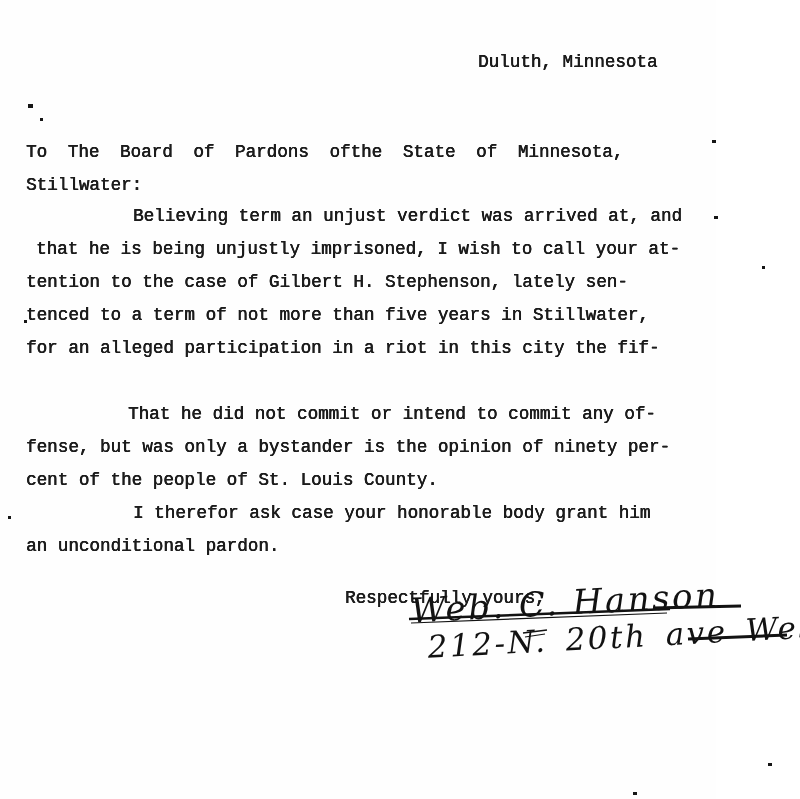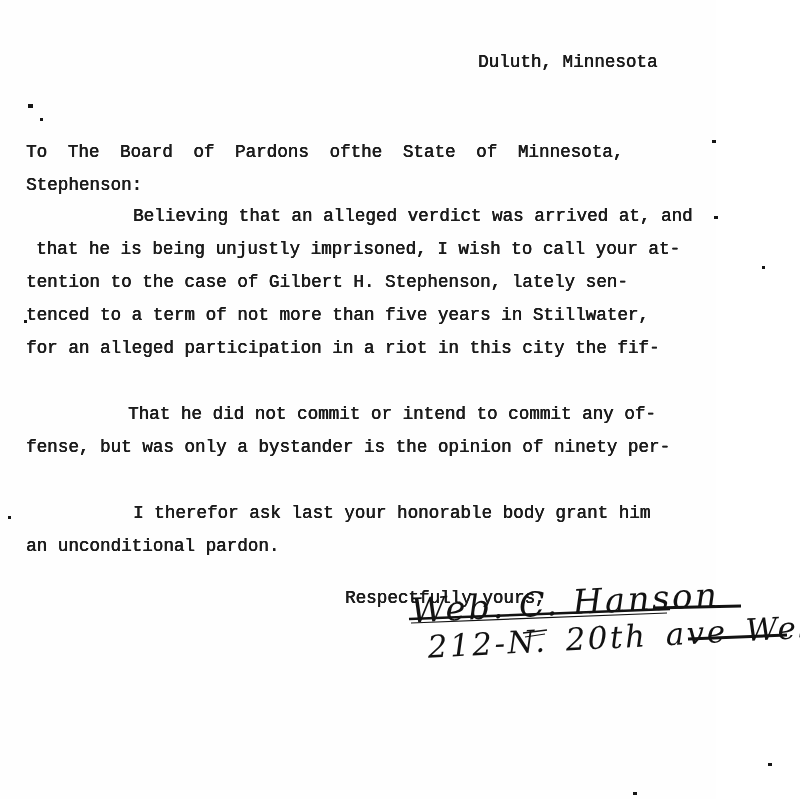--- a/index.html
+++ b/index.html
@@ -39,30 +39,31 @@
   .sig-addr{ font-size:31px; letter-spacing:2.5px; word-spacing:6px; }
 </style>
 </head>
 <body>
 
 <div class="page">
 
   <div class="line" style="left:478px;top:52px">Duluth, Minnesota</div>
 
   <div class="line wide" style="left:26px;top:142px">To The Board of Pardons ofthe State of Minnesota,</div>
-  <div class="line" style="left:26px;top:175px">Stephenson:</div>
+  <div class="line" style="left:26px;top:175px">Stillwater:</div>
 
-  <div class="line" style="left:133px;top:206px">Believing that an alleged verdict was arrived at, and</div>
+  <div class="line" style="left:133px;top:206px">Believing term an unjust verdict was arrived at, and</div>
   <div class="line" style="left:36px;top:239px">that he is being unjustly imprisoned, I wish to call your at-</div>
   <div class="line" style="left:26px;top:305px">tenced to a term of not more than five years in Stillwater,</div>
   <div class="line" style="left:26px;top:272px">tention to the case of Gilbert H. Stephenson, lately sen-</div>
   <div class="line" style="left:26px;top:338px">for an alleged participation in a riot in this city the fif-</div>
   <div class="line" style="left:128px;top:404px">That he did not commit or intend to commit any of-</div>
   <div class="line" style="left:26px;top:437px">fense, but was only a bystander is the opinion of ninety per-</div>
-  <div class="line" style="left:133px;top:503px">I therefor ask last your honorable body grant him</div>
+  <div class="line" style="left:26px;top:470px">cent of the people of St. Louis County.</div>
+  <div class="line" style="left:133px;top:503px">I therefor ask case your honorable body grant him</div>
   <div class="line" style="left:26px;top:536px">an unconditional pardon.</div>
 
   <div class="line" style="left:345px;top:588px">Respectfully yours,</div>
 
   <svg class="sig-svg" width="405" height="90" viewBox="0 0 405 90">
     <g transform="rotate(-3 180 50)">
       <text class="sig-text sig-name" x="17" y="36">Web. C. Hanson</text>
       <text class="sig-text sig-addr" x="32" y="72">212-N. 20th ave West</text>
     </g>
 

